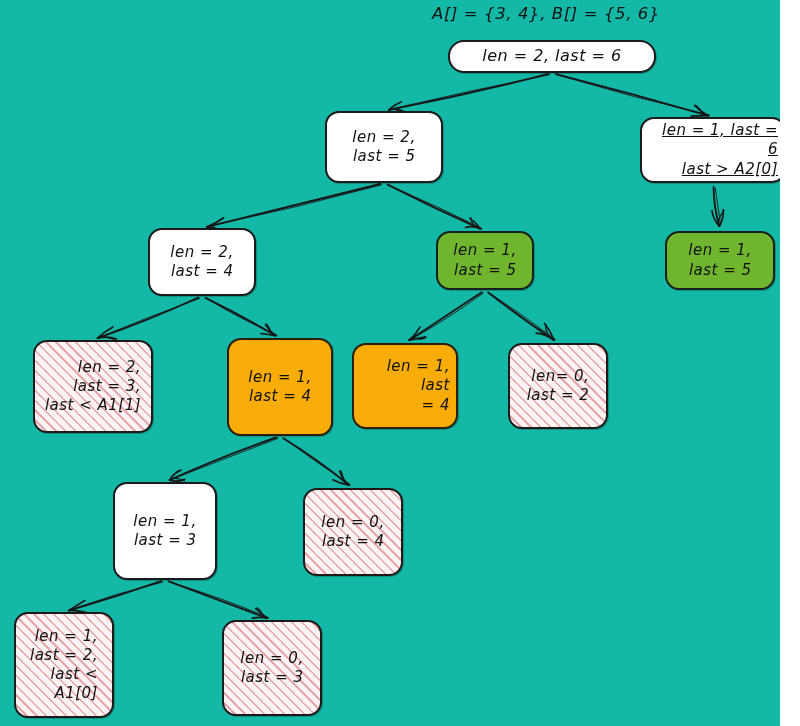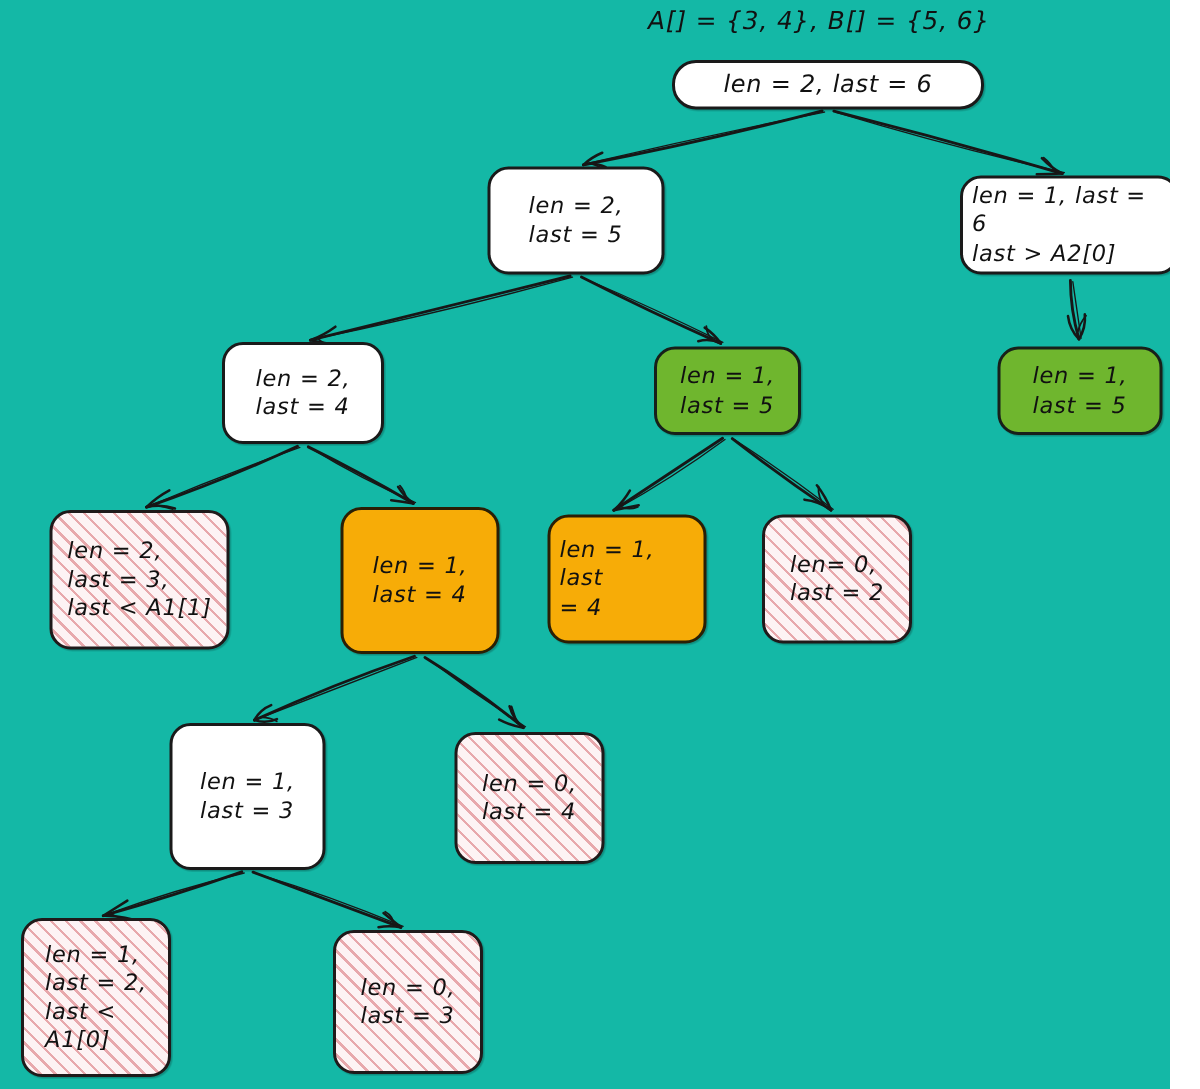--- a/index.html
+++ b/index.html
@@ -33,21 +33,21 @@
     letter-spacing: 0.6px;
     color: #111111;
     white-space: nowrap;
   }
   .node {
     position: absolute;
     box-sizing: border-box;
     display: flex;
     align-items: center;
     justify-content: center;
-    text-align: left;
+    text-align: right;
     border: 2.2px solid #1a1a1a;
     border-radius: 14px;
     color: #111111;
     font-family: "DejaVu Sans", sans-serif;
     font-size: 15px;
     font-style: italic;
     line-height: 1.28;
     letter-spacing: 0.5px;
     padding: 14px 6px;
     background: #ffffff;
@@ -155,21 +155,21 @@
     </svg>
   <div class="caption" style="left:432px; top:4px;">A[] = {3, 4}, B[] = {5, 6}</div>
   <div id="node-layer">
       <div class="node  pill" style="left: 448px; top: 40px; width: 208px; height: 33px;">
         <span class="txt">len = 2, last = 6</span>
       </div>
       <div class="node " style="left: 325px; top: 111px; width: 118px; height: 72px;">
         <span class="txt">len = 2,
 last = 5</span>
       </div>
-      <div class="node " style="left: 640px; top: 117px; width: 146px; height: 66px;">
+      <div class="node " style="left: 640px; top: 117px; width: 146px; height: 66px; text-decoration: underline;">
         <span class="txt">len = 1, last = 6
 last &gt; A2[0]</span>
       </div>
       <div class="node " style="left: 148px; top: 228px; width: 108px; height: 68px;">
         <span class="txt">len = 2,
 last = 4</span>
       </div>
       <div class="node green" style="left: 436px; top: 231px; width: 98px; height: 59px;">
         <span class="txt">len = 1,
 last = 5</span>
@@ -180,21 +180,21 @@
       </div>
       <div class="node hatched" style="left: 33px; top: 340px; width: 120px; height: 93px;">
         <span class="txt">len = 2,
 last = 3,
 last &lt; A1[1]</span>
       </div>
       <div class="node orange" style="left: 227px; top: 338px; width: 106px; height: 98px;">
         <span class="txt">len = 1,
 last = 4</span>
       </div>
-      <div class="node orange" style="left: 352px; top: 343px; width: 106px; height: 86px; margin-left: 13px;">
+      <div class="node orange" style="left: 352px; top: 343px; width: 106px; height: 86px;">
         <span class="txt">len = 1, last
 = 4</span>
       </div>
       <div class="node hatched" style="left: 508px; top: 343px; width: 100px; height: 86px;">
         <span class="txt">len= 0,
 last = 2</span>
       </div>
       <div class="node " style="left: 113px; top: 482px; width: 104px; height: 98px;">
         <span class="txt">len = 1,
 last = 3</span>

